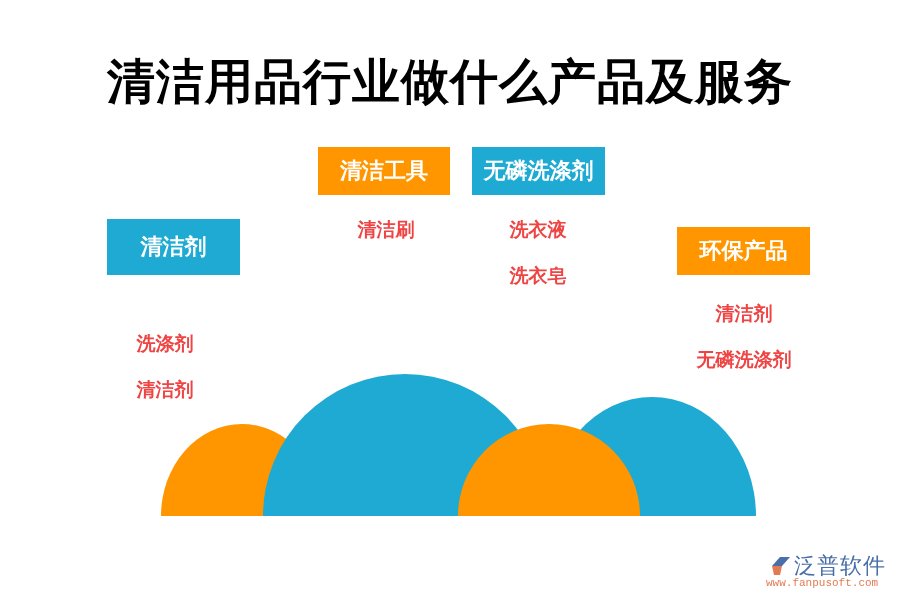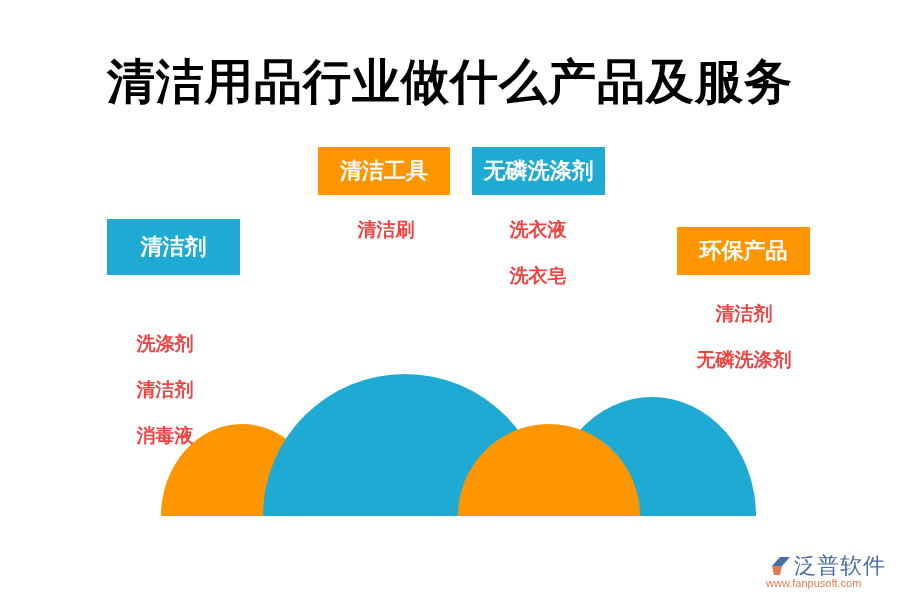--- a/index.html
+++ b/index.html
@@ -9,35 +9,34 @@
            font-size: 48px; font-weight: bold; color: #000; letter-spacing: 1px; }
   .cat-box { position: absolute; height: 48px; display: flex; align-items: center; justify-content: center;
              color: #ffffff; font-size: 22px; font-weight: bold; }
   .blue { background: #1eaad3; }
   .orange { background: #ff9600; }
   .items { position: absolute; text-align: center; }
   .item { display: block; font-size: 19px; font-weight: bold; color: #ef4444; height: 46px; line-height: 24px; }
   .shapes { position: absolute; left: 0; top: 0; }
   .logo { position: absolute; left: 766px; top: 551px; width: 130px; height: 46px; }
   .logo-name { position: absolute; left: 28px; top: 0; font-size: 22px; color: #4a6ea8; letter-spacing: 1px; }
-  .logo-url { position: absolute; left: 0; top: 26px; font-size: 11px; color: #e07b53; font-family: Liberation Sans, sans-serif; }
+  .logo-url { position: absolute; left: 0; top: 26px; font-size: 11px; color: #e07b53; font-family: Liberation Mono, monospace; }
   .logo-mark { position: absolute; left: 4px; top: 3px; }
 </style>
 </head>
 <body>
 
 <div class="title">清洁用品行业做什么产品及服务</div>
 
 <div class="cat-box blue" style="left:107px; top:219px; width:133px; height:56px;">
   <span>清洁剂</span>
 </div>
 <div class="items" style="left:107px; top:291px; width:116px;margin-top:40px;">
   <span class="item">洗涤剂</span>
   <span class="item">清洁剂</span>
-  <span class="item">消毒液</span>
 </div>
 
 <div class="cat-box orange" style="left:318px; top:147px; width:132px;">
   <span>清洁工具</span>
 </div>
 <div class="items" style="left:328px; top:217px; width:116px;">
   <span class="item">清洁刷</span>
 </div>
 
 <div class="cat-box blue" style="left:472px; top:147px; width:133px;">

